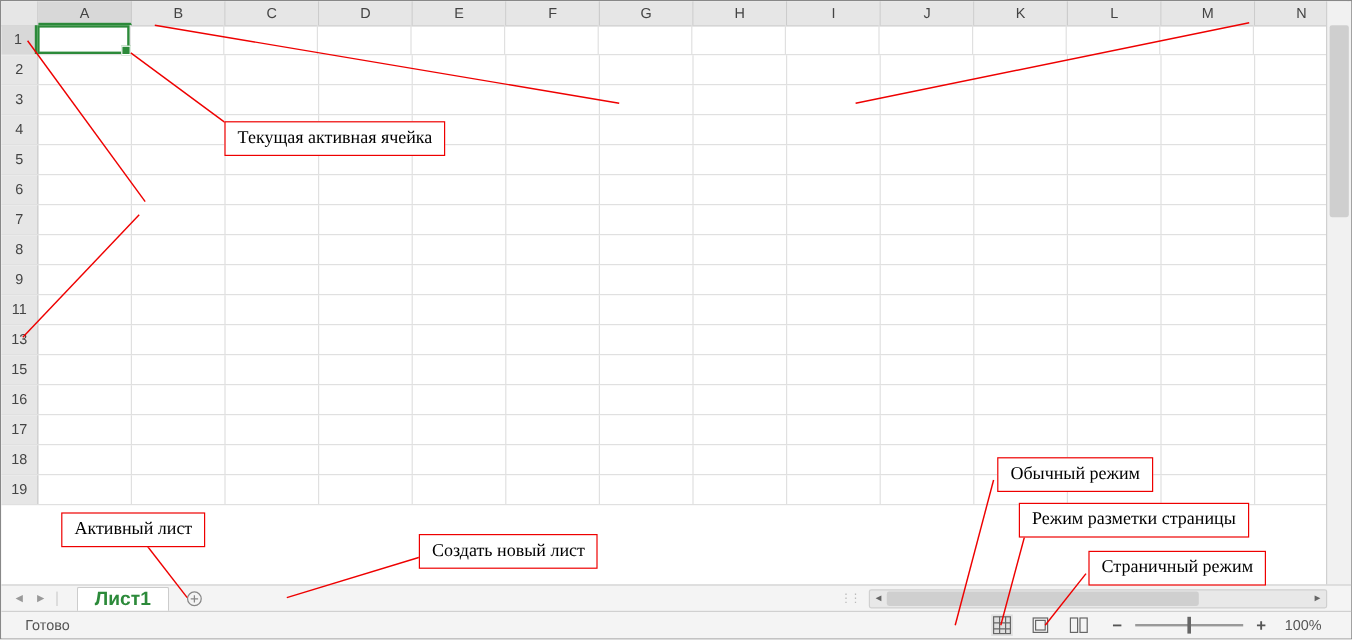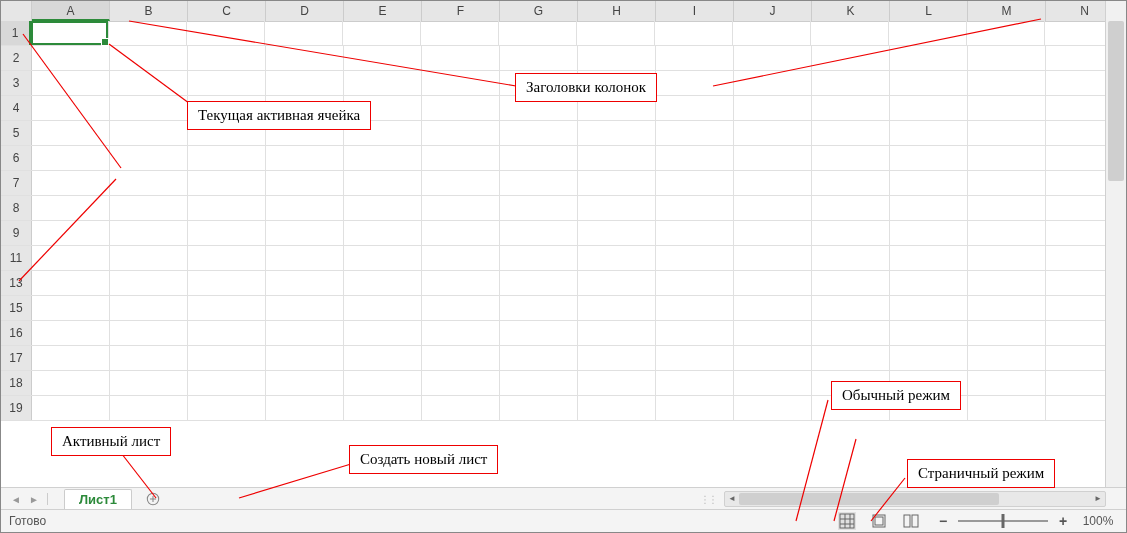--- a/index.html
+++ b/index.html
@@ -16,32 +16,32 @@
 .row .cell{width:77px;flex:none;border-right:1px solid #e0e0e0}
 .active-cell{position:absolute;left:30px;top:20px;width:77px;height:24px;box-sizing:border-box;border:2px solid #2c8a3a;background:#fff;pointer-events:none}
 .active-cell::after{content:"";position:absolute;right:-3px;bottom:-3px;width:6px;height:6px;background:#2c8a3a;border:1px solid #fff}
 .vscroll{position:absolute;right:0;top:0;width:20px;bottom:44px;background:#f1f1f1;border-left:1px solid #d0d0d0}
 .vscroll .thumb{position:absolute;top:20px;left:2px;right:2px;height:160px;background:#cfcfcf;border-radius:2px}
 .tab-strip{position:absolute;left:0;right:0;bottom:22px;height:22px;background:#f4f4f4;border-top:1px solid #d0d0d0;display:flex;align-items:center}
 .tab-nav{display:flex;align-items:center;gap:0;padding:0 6px}
 .tab-nav .navbtn{width:18px;height:16px;display:flex;align-items:center;justify-content:center;color:#999;font-size:10px}
 .tab-nav .sep{width:1px;height:12px;background:#ccc;margin:0 4px}
 .tabs{display:flex;align-items:flex-end;height:100%}
-.tab{padding:0 14px;height:20px;line-height:20px;background:#fff;border:1px solid #ccc;border-bottom:none;font-weight:600;color:#2c8a3a;font-size:13px;margin-left:6px;border-top-left-radius:2px;border-top-right-radius:2px}
+.tab{padding:0 14px;height:20px;line-height:20px;background:#fff;border:1px solid #ccc;border-bottom:none;font-weight:600;color:#2c8a3a;font-size:16px;margin-left:6px;border-top-left-radius:2px;border-top-right-radius:2px}
 .addsheet{width:22px;height:22px;display:flex;align-items:center;justify-content:center;margin-left:10px}
 .addsheet svg{width:14px;height:14px}
 .hscroll{flex:none;margin-left:auto;display:flex;align-items:center;height:100%}
 .hscroll .gripper{color:#bbb;font-size:10px;letter-spacing:-2px;margin-right:8px}
 .hscroll .track{width:380px;height:14px;background:#e8e8e8;border:1px solid #d0d0d0;position:relative;border-radius:2px}
 .hscroll .track .arrow{position:absolute;top:0;width:14px;height:12px;display:flex;align-items:center;justify-content:center;font-size:8px;color:#666}
 .hscroll .track .left{left:0}
 .hscroll .track .right{right:0}
 .hscroll .track .htumb{position:absolute;left:14px;top:1px;bottom:1px;width:260px;background:#cfcfcf;border-radius:2px}
 .hscroll .spacer{width:20px}
-.status{position:absolute;left:0;right:0;bottom:0;height:22px;background:#f4f4f4;border-top:1px solid #d0d0d0;display:flex;align-items:center;padding:0 8px;font-size:12px;color:#555}
+.status{position:absolute;left:0;right:0;bottom:0;height:22px;background:#f4f4f4;border-top:1px solid #d0d0d0;display:flex;align-items:center;padding:0 20px;font-size:12px;color:#555}
 .status .ready{flex:none}
 .status .gap{flex:1}
 .viewbtns{display:flex;gap:14px;align-items:center;margin-right:16px}
 .viewbtns .vb{width:18px;height:18px;display:flex;align-items:center;justify-content:center}
 .viewbtns .vb.active{background:#e0e0e0}
 .zoom{display:flex;align-items:center;gap:8px}
 .zoom .zbtn{width:14px;text-align:center;color:#555;font-weight:bold;font-size:14px}
 .zoom .ztrack{width:90px;height:2px;background:#999;position:relative}
 .zoom .ztrack .zthumb{position:absolute;left:50%;top:50%;width:3px;height:14px;background:#666;transform:translate(-50%,-50%)}
 .zoom .zpct{width:40px;text-align:center}
@@ -422,20 +422,20 @@
     <line x1="108" y1="43" x2="196" y2="108"></line>
     <line x1="22" y1="33" x2="120" y2="167"></line>
     <line x1="18" y1="280" x2="115" y2="178"></line>
     <line x1="155" y1="497" x2="117" y2="448"></line>
     <line x1="238" y1="497" x2="350" y2="463"></line>
     <line x1="795" y1="520" x2="827" y2="399"></line>
     <line x1="833" y1="520" x2="855" y2="438"></line>
     <line x1="870" y1="520" x2="904" y2="477"></line>
   </svg>
 
-  <div class="callout" style="left:514px;top:72px">Заголовки колонок</div>
   <div class="callout" style="left:186px;top:100px">Текущая активная ячейка</div>
   <div class="callout" style="left:50px;top:426px">Активный лист</div>
   <div class="callout" style="left:348px;top:444px">Создать новый лист</div>
   <div class="callout" style="left:830px;top:380px">Обычный режим</div>
+  <div class="callout" style="left:848px;top:418px">Режим разметки страницы</div>
   <div class="callout" style="left:906px;top:458px">Страничный режим</div>
 
 </div>
 
 </body></html>

